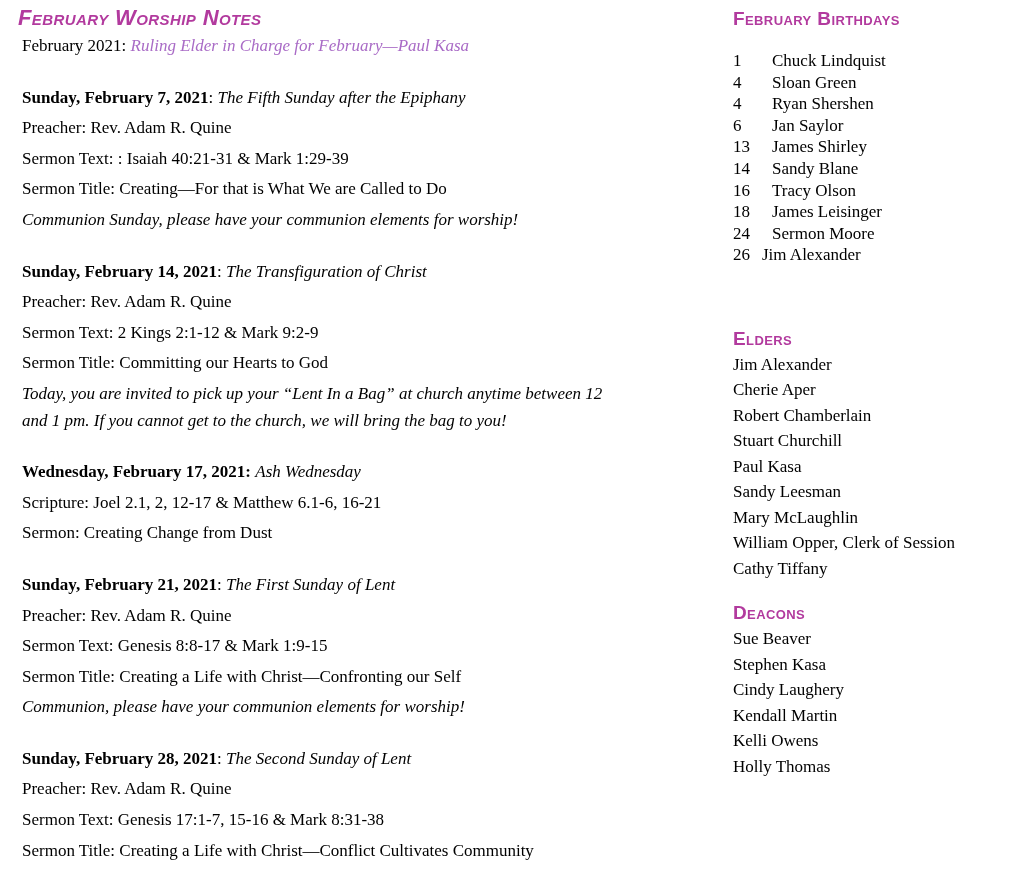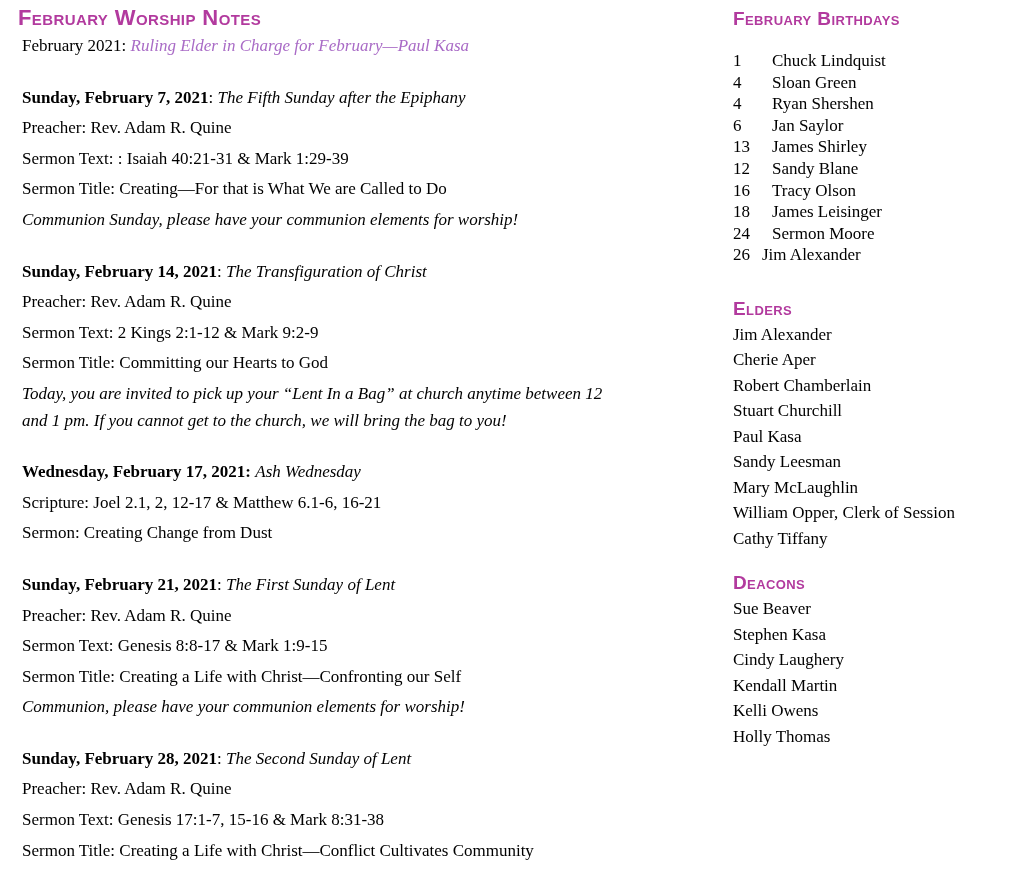--- a/index.html
+++ b/index.html
@@ -8,21 +8,21 @@
     position:relative; width:1024px; height:869px; background:#ffffff;
     font-family:"Liberation Serif","DejaVu Serif",serif; color:#000;
     overflow:hidden;
   }
   .left-col  { position:absolute; left:18px;  top:6px; width:592px; }
   .right-col { position:absolute; left:733px; top:8px; width:285px; }
 
   .main-title {
     margin:0; font-family:"Liberation Sans","DejaVu Sans",sans-serif;
     font-weight:bold; font-variant:small-caps; font-size:22px;
-    line-height:24px; letter-spacing:0.4px; color:var(--accent);
+    line-height:24px; letter-spacing:0.4px; color:var(--accent);font-style:italic;
   }
   .line { margin:4px; font-size:17px; line-height:26.6px; }
   .intro { margin-top:3px; }
   .ruling-elder { font-style:italic; color:var(--accent-italic); }
 
   .service { margin-top:25px; }
   .date { font-weight:bold; }
   .sep { white-space:pre; }
   .occasion { font-style:italic; }
   .note { font-style:italic; }
@@ -30,21 +30,21 @@
   .side-title {
     margin:0; font-family:"Liberation Sans","DejaVu Sans",sans-serif;
     font-weight:bold; font-variant:small-caps; font-size:19px;
     line-height:22px; letter-spacing:0.4px; color:var(--accent);
   }
   .bday-list { margin-top:20px; font-size:17px; line-height:21.6px; }
   .bday-row { display:flex; }
   .bday-day { flex:0 0 auto; width:39px; }
   .bday-row.tight .bday-day { width:29px; }
 
-  .elders-block  { margin-top:32px; }
+  .elders-block  { margin-top:62px; }
   .deacons-block { margin-top:21px; }
   .roster { margin-top:2px; }
   .roster-name { margin:0; font-size:17px; line-height:25.5px; }
 </style>
 </head>
 <body>
 
 <div id="page">
 
   <div class="left-col">
@@ -110,21 +110,21 @@
           </div>
         <div class="bday-row">
             <span class="bday-day">6</span>
             <span class="bday-name">Jan Saylor</span>
           </div>
         <div class="bday-row">
             <span class="bday-day">13</span>
             <span class="bday-name">James Shirley</span>
           </div>
         <div class="bday-row">
-            <span class="bday-day">12</span>
+            <span class="bday-day">14</span>
             <span class="bday-name">Sandy Blane</span>
           </div>
         <div class="bday-row">
             <span class="bday-day">16</span>
             <span class="bday-name">Tracy Olson</span>
           </div>
         <div class="bday-row">
             <span class="bday-day">18</span>
             <span class="bday-name">James Leisinger</span>
           </div>

